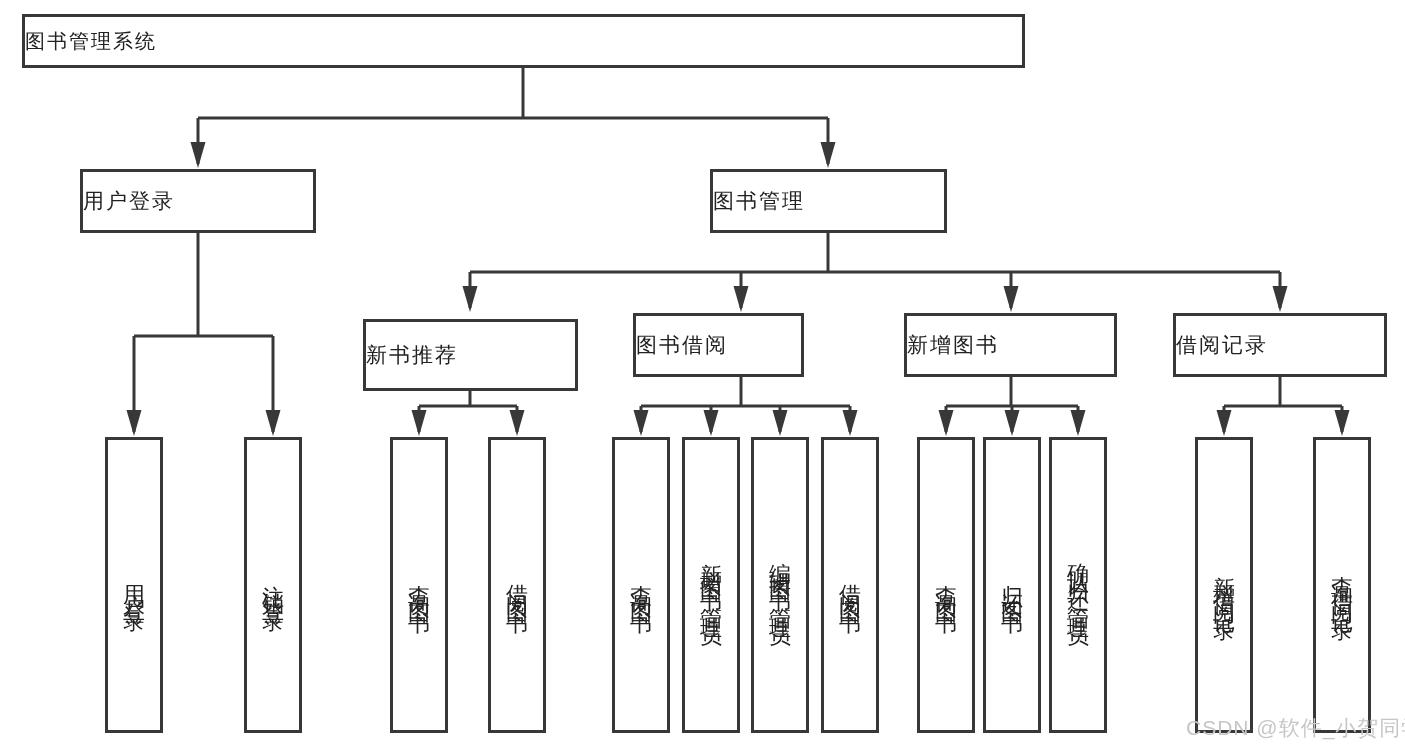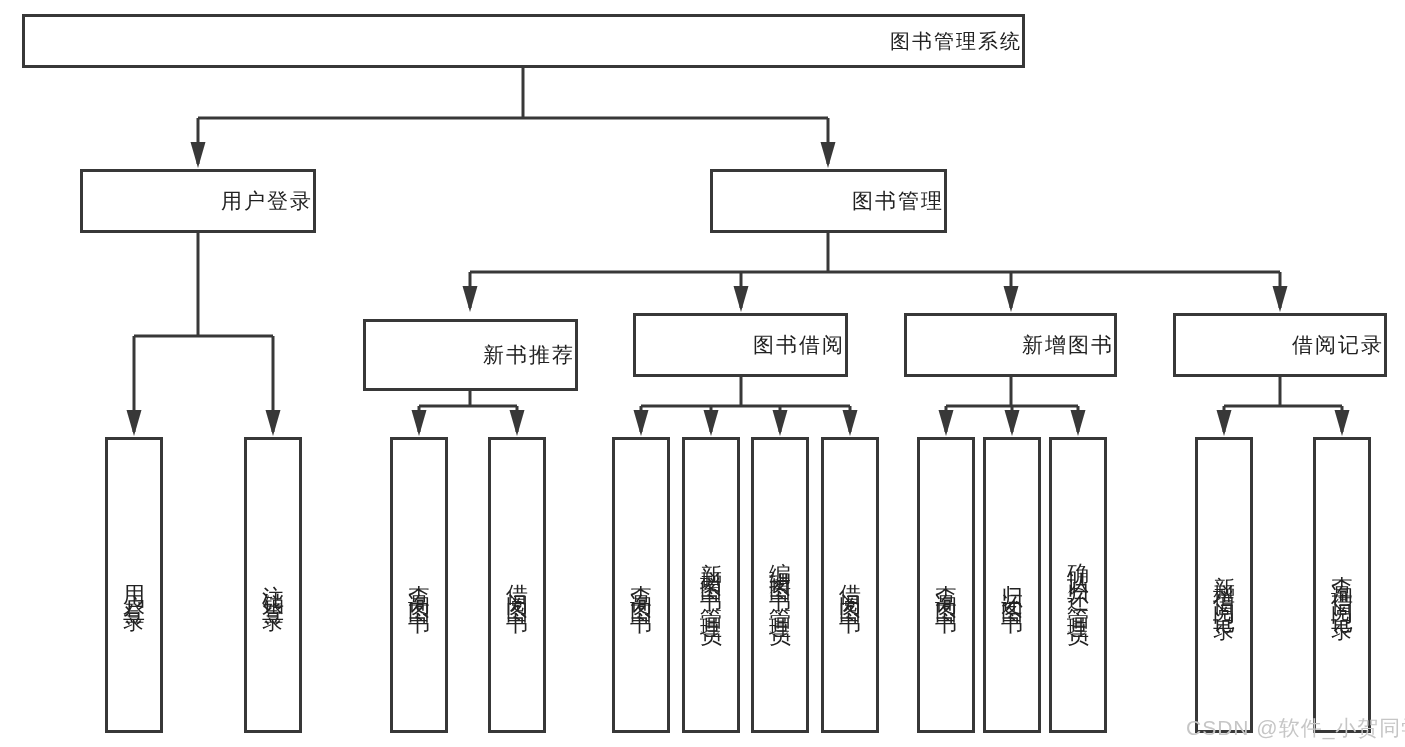--- a/index.html
+++ b/index.html
@@ -18,21 +18,21 @@
     width: 1405px; height: 747px;
     pointer-events: none;
   }
   .hbox {
     position: absolute;
     box-sizing: border-box;
     border: 3px solid #383838;
     background: #ffffff;
     display: flex;
     align-items: center;
-    justify-content: flex-end;
+    justify-content: flex-start;
     font-size: 21px;
     letter-spacing: 2px;
     color: #222222;
   }
   .vbox {
     position: absolute;
     box-sizing: border-box;
     border: 3px solid #383838;
     background: #ffffff;
     width: 58px;
@@ -116,28 +116,28 @@
     </g>
   </svg>
 
   <div class="hbox" style="left:22px; top:14px; width:1003px; height:54px; font-size:20px;">
     <span>图书管理系统</span>
   </div>
 
   <div class="hbox" style="left:80px; top:169px; width:236px; height:64px;">
     <span>用户登录</span>
   </div>
-  <div class="hbox" style="left:710px; top:169px; width:237px; height:64px;padding-left:40px;">
+  <div class="hbox" style="left:710px; top:169px; width:237px; height:64px;">
     <span>图书管理</span>
   </div>
 
   <div class="hbox" style="left:363px; top:319px; width:215px; height:72px;">
     <span>新书推荐</span>
   </div>
-  <div class="hbox" style="left:633px; top:313px; width:215px; height:64px;">
+  <div class="hbox" style="left:633px; top:313px; width:171px; height:64px;">
     <span>图书借阅</span>
   </div>
   <div class="hbox" style="left:904px; top:313px; width:213px; height:64px;">
     <span>新增图书</span>
   </div>
   <div class="hbox" style="left:1173px; top:313px; width:214px; height:64px;">
     <span>借阅记录</span>
   </div>
 
   <div class="vbox" style="left:105px;">

